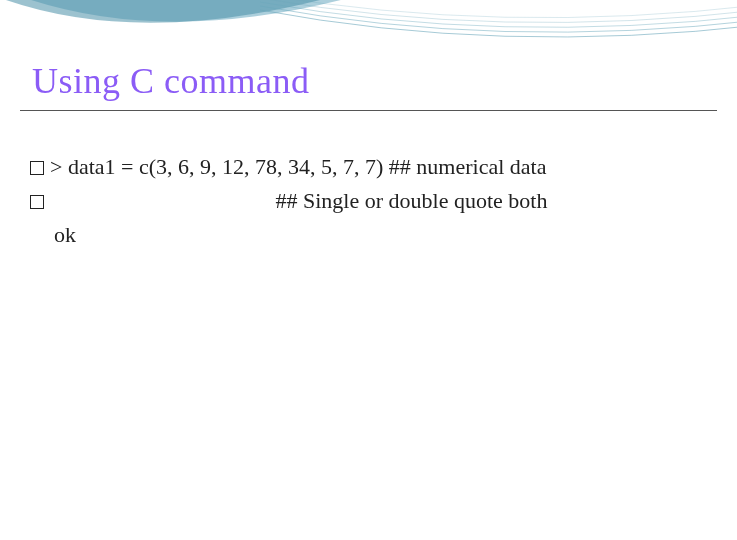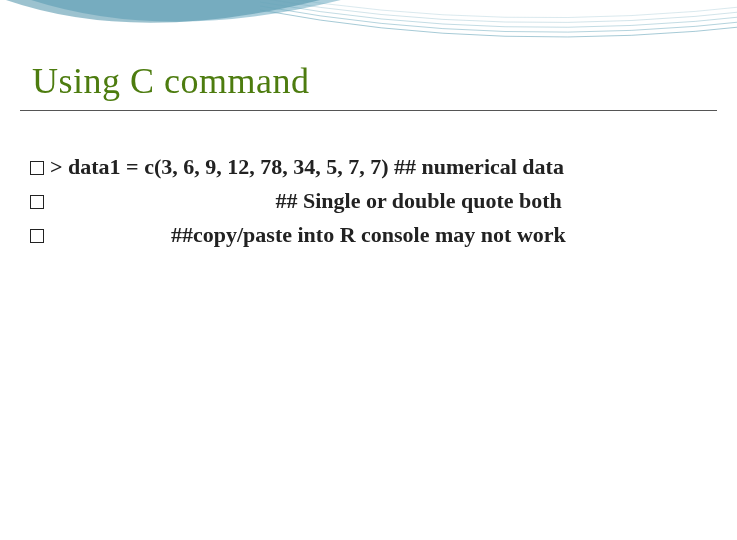--- a/index.html
+++ b/index.html
@@ -25,21 +25,21 @@
     left: 0;
     width: 737px;
     height: 80px;
     pointer-events: none;
   }
   .title {
     position: absolute;
     top: 60px;
     left: 32px;
     font-size: 36px;
-    color: #4d7c0f;
+    color: #8b5cf6;
     letter-spacing: 0.5px;
   }
   .underline {
     position: absolute;
     top: 110px;
     left: 20px;
     width: 697px;
     height: 1px;
     background: #555;
   }
@@ -48,21 +48,20 @@
     top: 150px;
     left: 30px;
     right: 40px;
     font-size: 22px;
     line-height: 1.55;
   }
   .line {
     display: block;
     text-indent: -24px;
     padding-left: 24px;
-    font-weight: bold;
   }
   .cont {
     display: block;
     padding-left: 24px;
   }
   .bullet {
     display: inline-block;
     width: 14px;
     height: 14px;
     border: 1.5px solid #222;
@@ -86,16 +85,16 @@
   <path d="M 260 -2 Q 500 40 760 10" stroke="#6aa7bb" stroke-width="1" fill="none" opacity="0.3"></path>
   <path d="M 260 -6 Q 500 35 760 5" stroke="#6aa7bb" stroke-width="1" fill="none" opacity="0.25"></path>
 </svg>
 
 <div class="title">Using C command</div>
 <div class="underline"></div>
 
 <div class="body">
   <span class="line"><span class="bullet"></span><span>&gt; data1 = c(3, 6, 9, 12, 78, 34, 5, 7, 7)   ## numerical data</span></span>
   <span class="line"><span class="bullet"></span><span>&nbsp;&nbsp;&nbsp;&nbsp;&nbsp;&nbsp;&nbsp;&nbsp;&nbsp;&nbsp;&nbsp;&nbsp;&nbsp;&nbsp;&nbsp;&nbsp;&nbsp;&nbsp;&nbsp;&nbsp;&nbsp;&nbsp;&nbsp;&nbsp;&nbsp;&nbsp;&nbsp;&nbsp;&nbsp;&nbsp;&nbsp;&nbsp;&nbsp;&nbsp;&nbsp;&nbsp;&nbsp;&nbsp;&nbsp;&nbsp;&nbsp;## Single or double quote both</span></span>
-  <span class="line"><span class="bullet"></span><span>&nbsp;&nbsp;&nbsp;&nbsp;&nbsp;&nbsp;&nbsp;&nbsp;&nbsp;&nbsp;&nbsp;&nbsp;&nbsp;&nbsp;&nbsp;&nbsp;&nbsp;&nbsp;&nbsp;&nbsp;&nbsp;&nbsp;##copy/paste into R console may not work</span></span>
+  <span class="cont">ok</span>
 </div>
 
 </div>
 
 </body></html>

